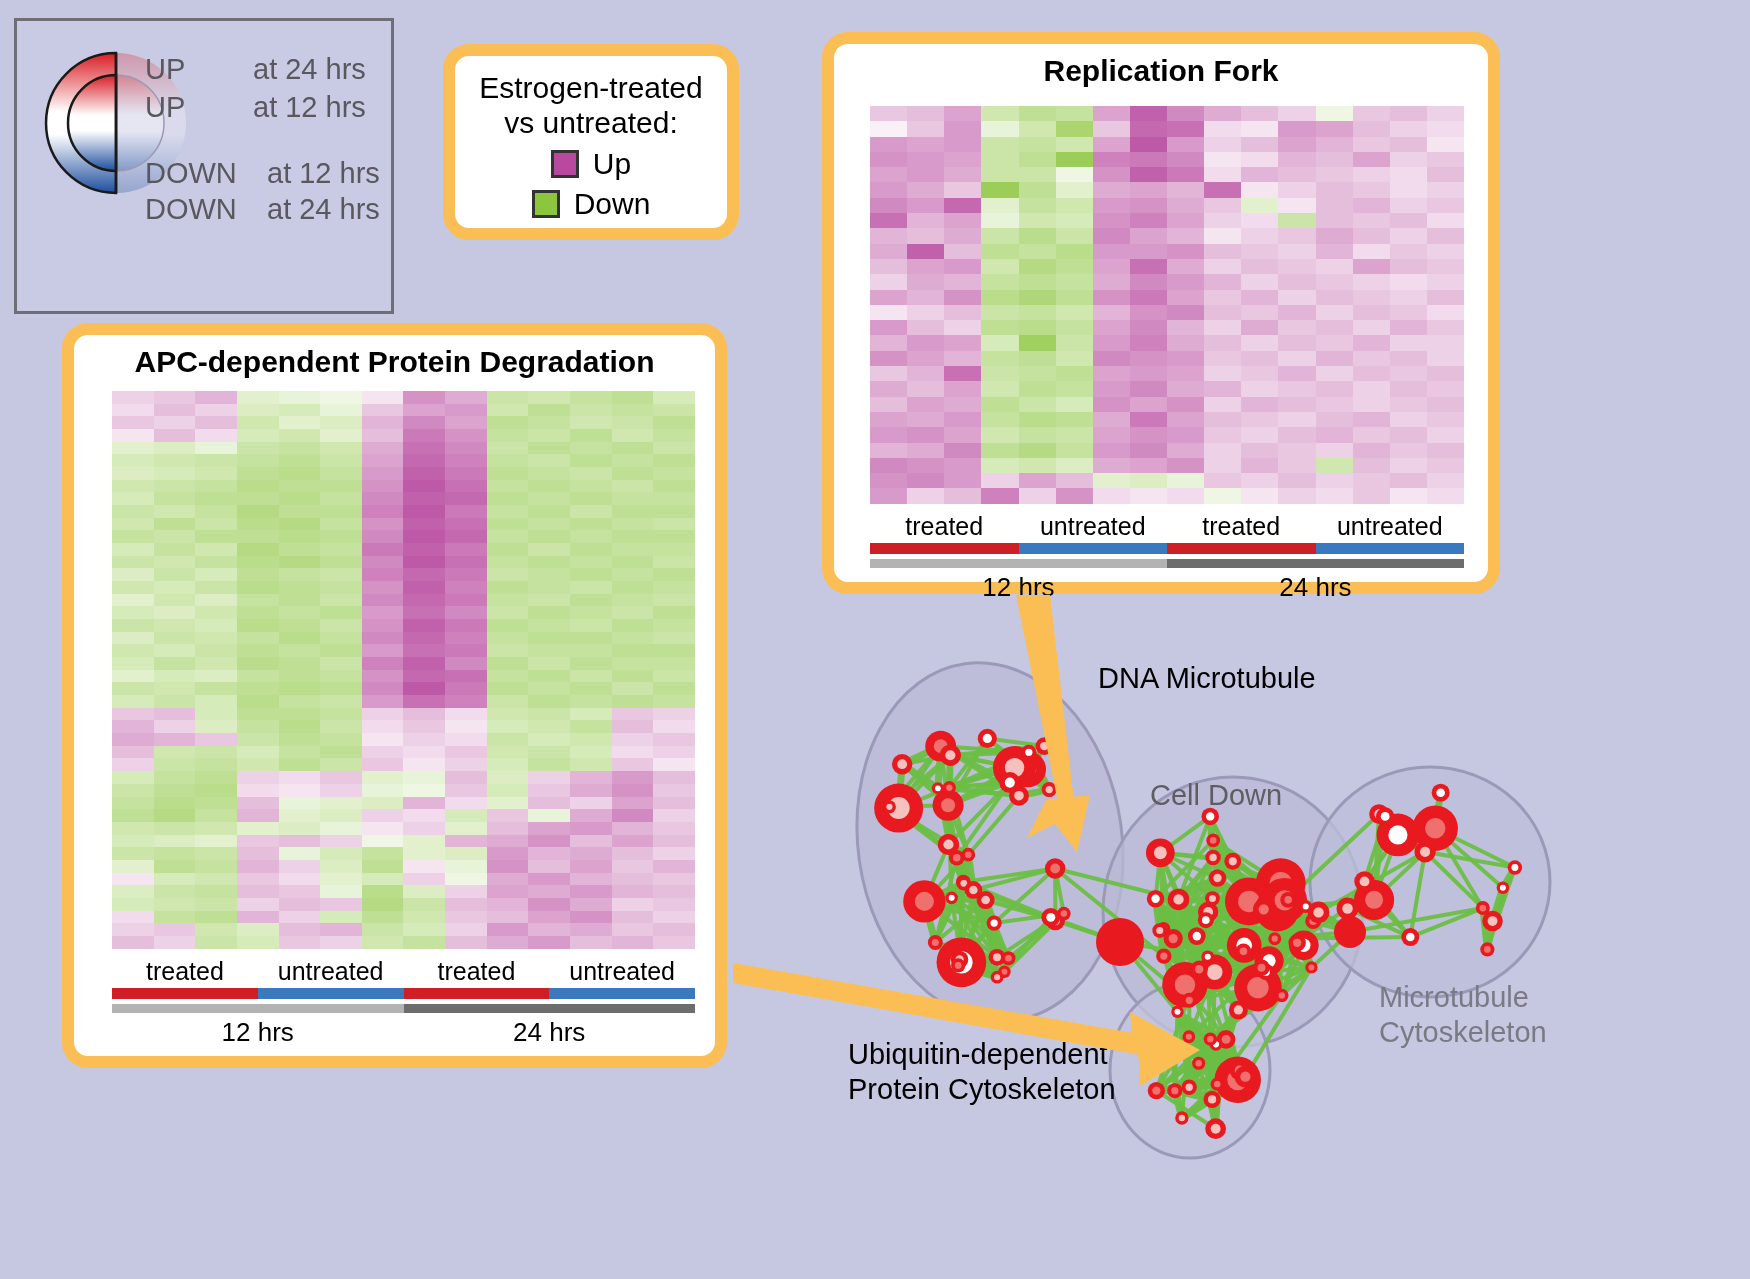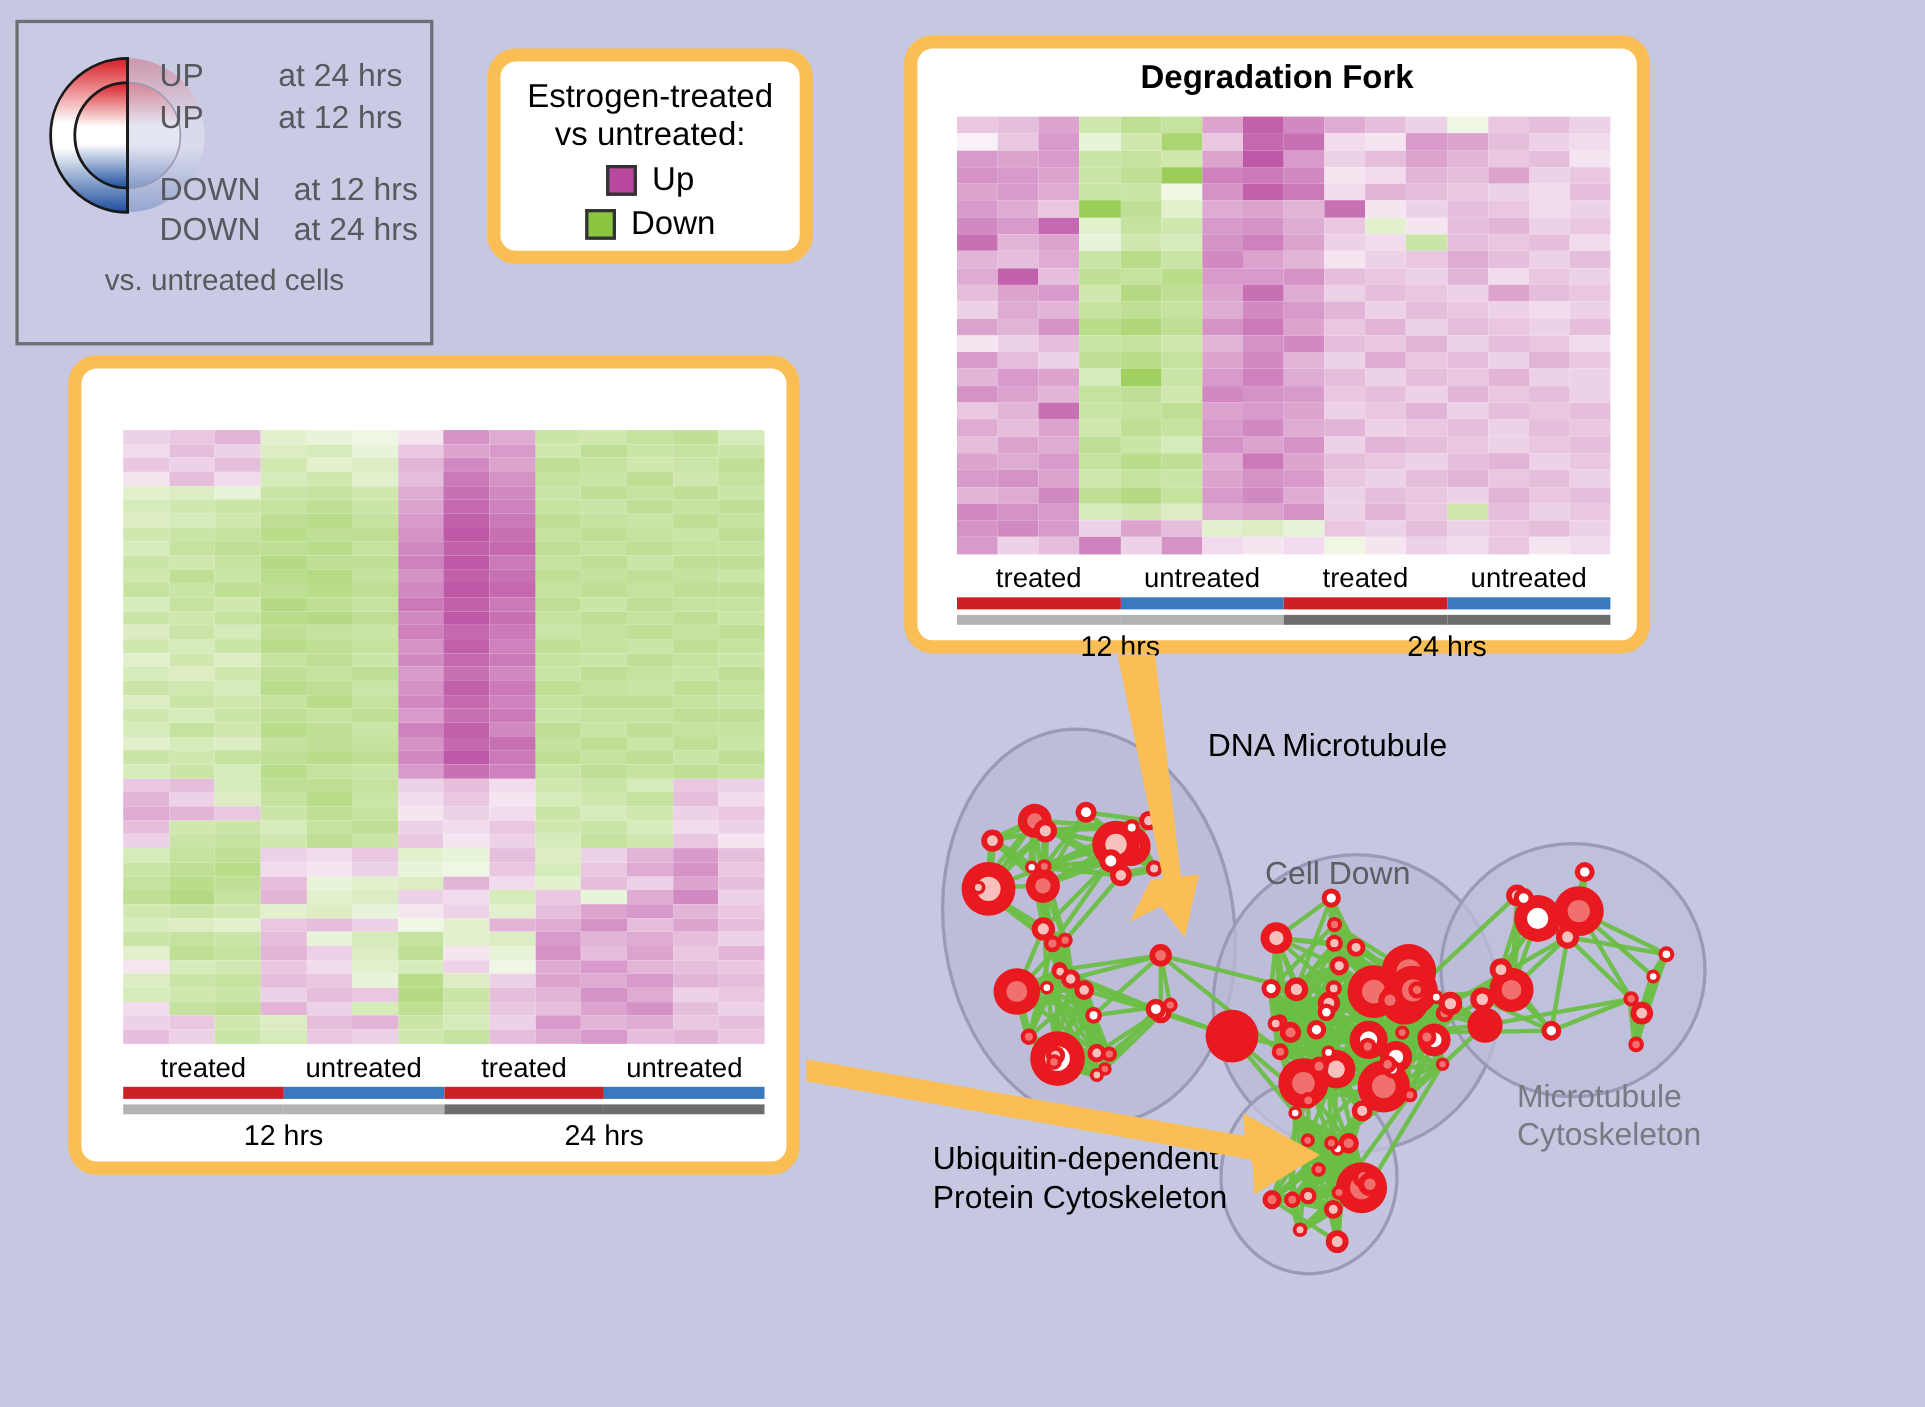--- a/index.html
+++ b/index.html
@@ -85,39 +85,38 @@
   </div>
   <span class="lbl" style="left:128px;top:32px;">UP</span>
   <span class="lbl" style="left:236px;top:32px;">at 24 hrs</span>
   <span class="lbl" style="left:128px;top:70px;">UP</span>
   <span class="lbl" style="left:236px;top:70px;">at 12 hrs</span>
   <span class="lbl" style="left:128px;top:136px;">DOWN</span>
   <span class="lbl" style="left:250px;top:136px;">at 12 hrs</span>
   <span class="lbl" style="left:128px;top:172px;">DOWN</span>
   <span class="lbl" style="left:250px;top:172px;">at 24 hrs</span>
   <div class="foot">
-    <div>vs. untreated cells</div>
   </div>
 </div>
 
 <div class="panel" id="estrogen-key">
   <div class="kt">Estrogen-treated</div>
   <div class="kt">vs untreated:</div>
   <div class="krow">
     <span class="sw" id="sw-up" style="background: rgb(184, 73, 159);"></span>
     <span class="kl">Up</span>
   </div>
   <div class="krow">
     <span class="sw" id="sw-down" style="background: rgb(140, 198, 63);"></span>
     <span class="kl">Down</span>
   </div>
 </div>
 
 <div class="panel" id="rep-fork">
-  <div class="panel-title" style="margin-top:10px;">Degradation Fork</div>
+  <div class="panel-title" style="margin-top:10px;">Replication Fork</div>
   <div style="position:absolute;left:36px;right:24px;top:62px;">
     <div class="heatmap" id="hm-rf" style="grid-template-columns: repeat(16, 1fr); grid-auto-rows: 15.3077px;">
         <div style="background:rgb(233,199,225)"></div>
         <div style="background:rgb(229,190,220)"></div>
         <div style="background:rgb(219,163,206)"></div>
         <div style="background:rgb(208,232,176)"></div>
         <div style="background:rgb(191,223,148)"></div>
         <div style="background:rgb(197,226,158)"></div>
         <div style="background:rgb(219,163,206)"></div>
         <div style="background:rgb(193,96,171)"></div>
@@ -549,20 +548,21 @@
         <div style="background:#6d6d6d"></div>
       </div>
     <div class="tlab" id="tl-rf">
         <span>12 hrs</span>
         <span>24 hrs</span>
       </div>
   </div>
 </div>
 
 <div class="panel" id="apc-panel">
+  <div class="panel-title" style="margin-top:10px;">APC-dependent Protein Degradation</div>
   <div style="position:absolute;left:38px;right:20px;top:56px;">
     <div class="heatmap" id="hm-apc" style="grid-template-columns: repeat(14, 1fr); grid-auto-rows: 12.6818px;">
         <div style="background:rgb(237,209,231)"></div>
         <div style="background:rgb(233,199,225)"></div>
         <div style="background:rgb(226,180,216)"></div>
         <div style="background:rgb(226,240,206)"></div>
         <div style="background:rgb(232,244,217)"></div>
         <div style="background:rgb(239,247,228)"></div>
         <div style="background:rgb(245,229,241)"></div>
         <div style="background:rgb(212,146,197)"></div>

